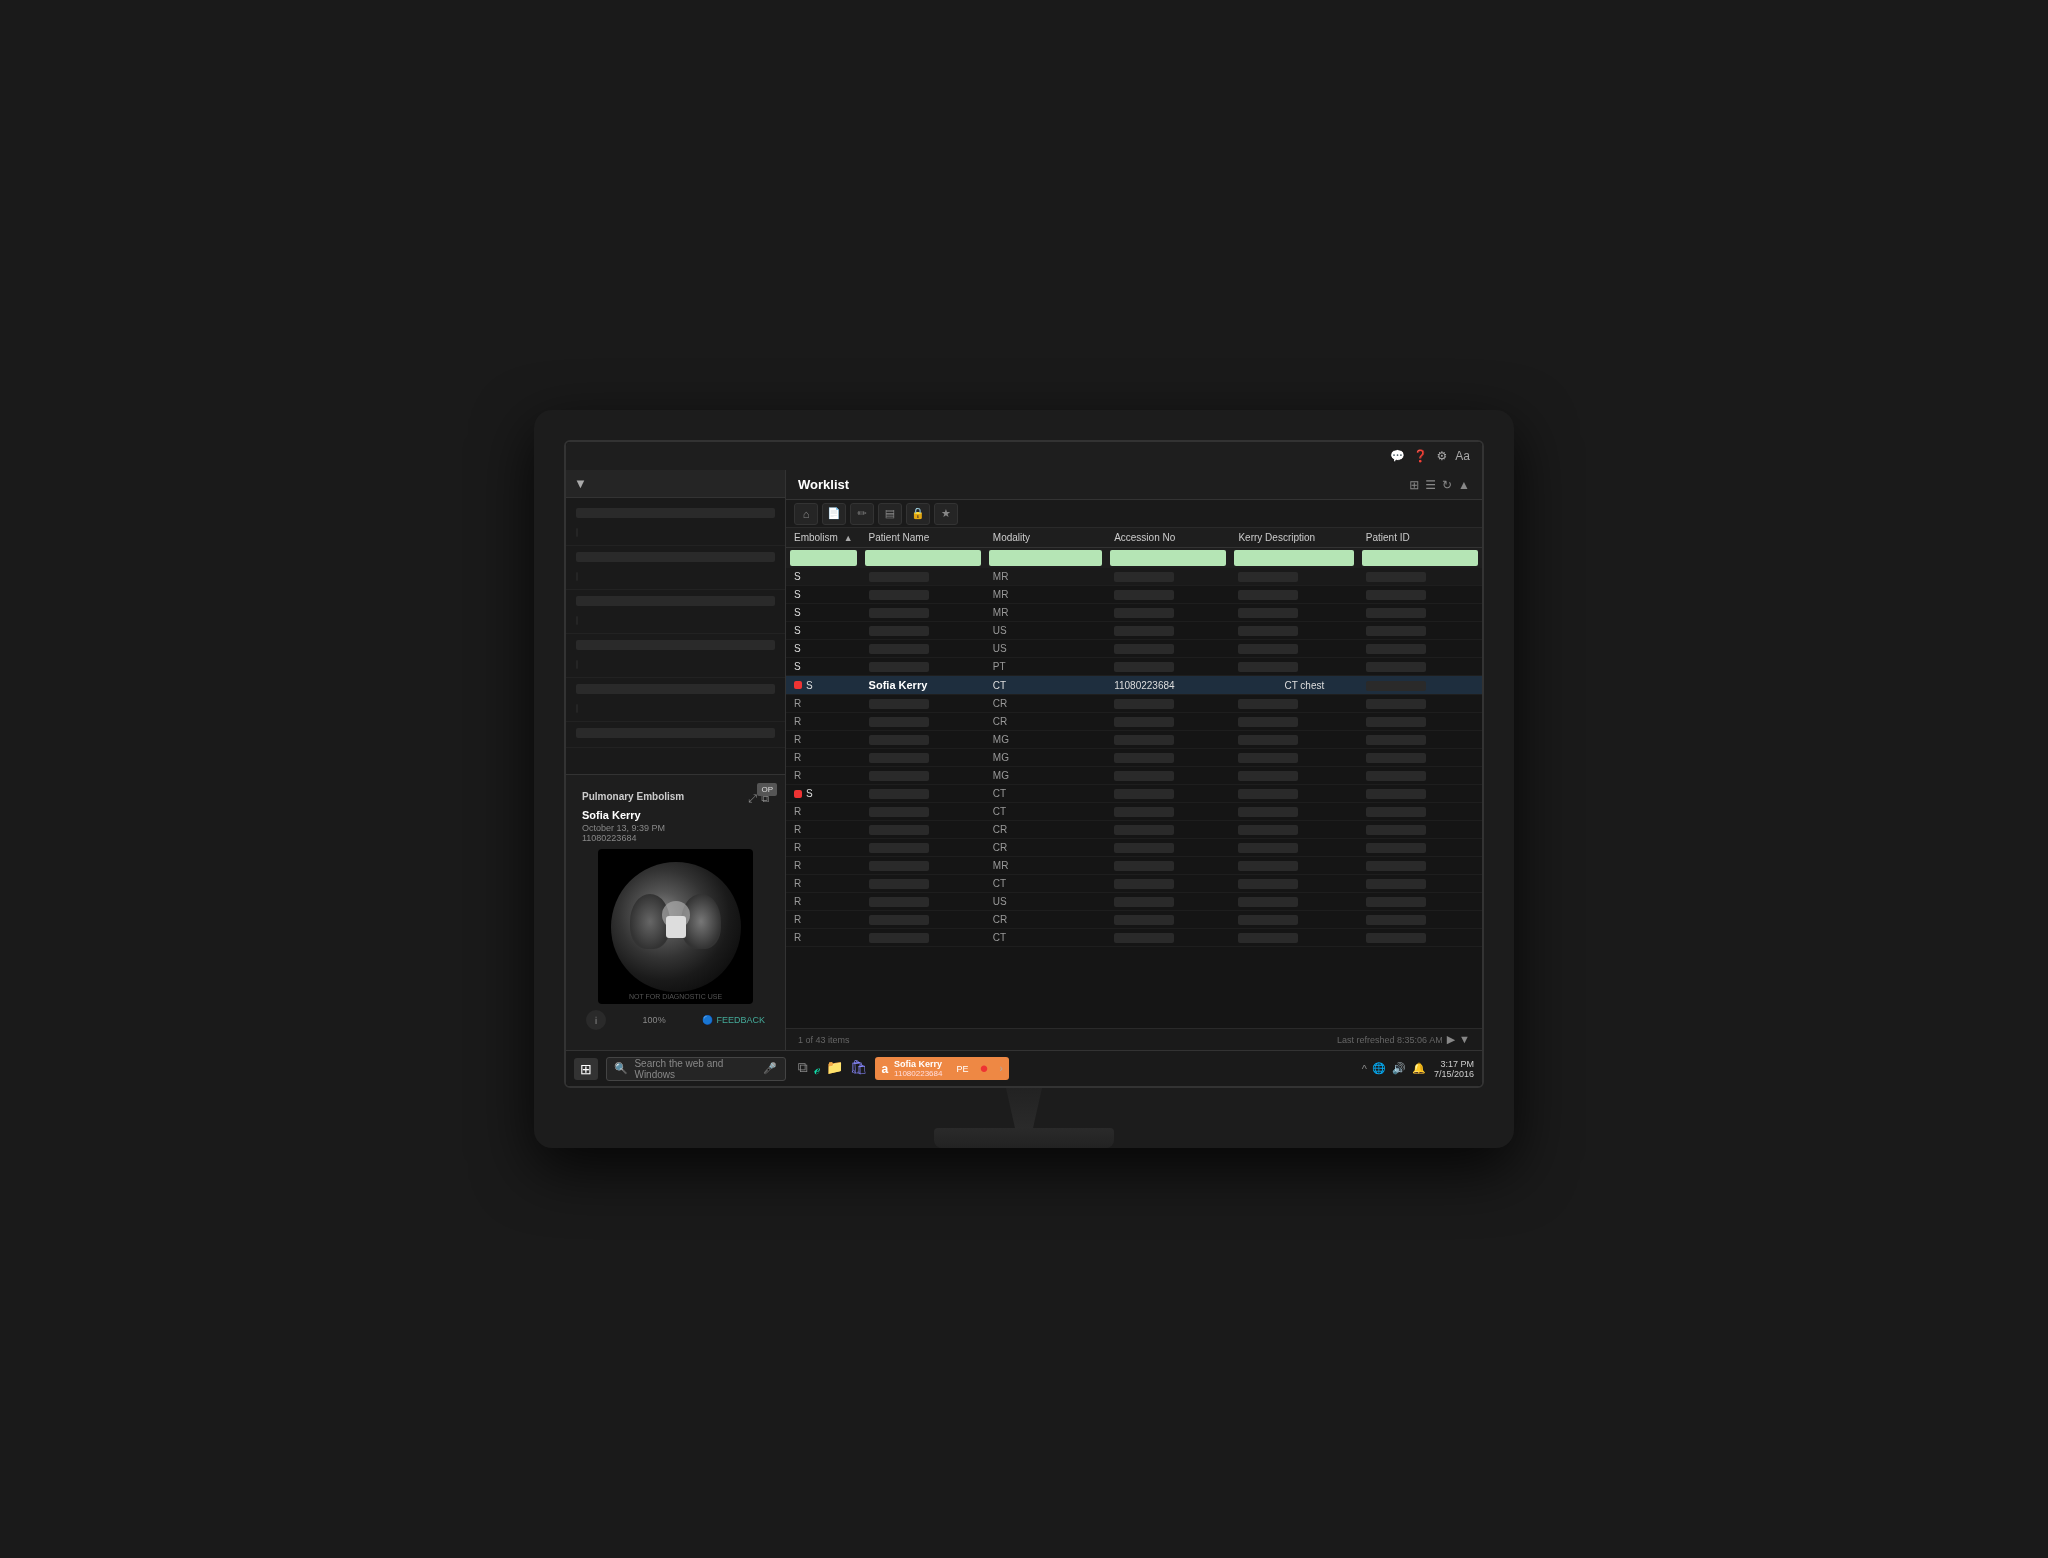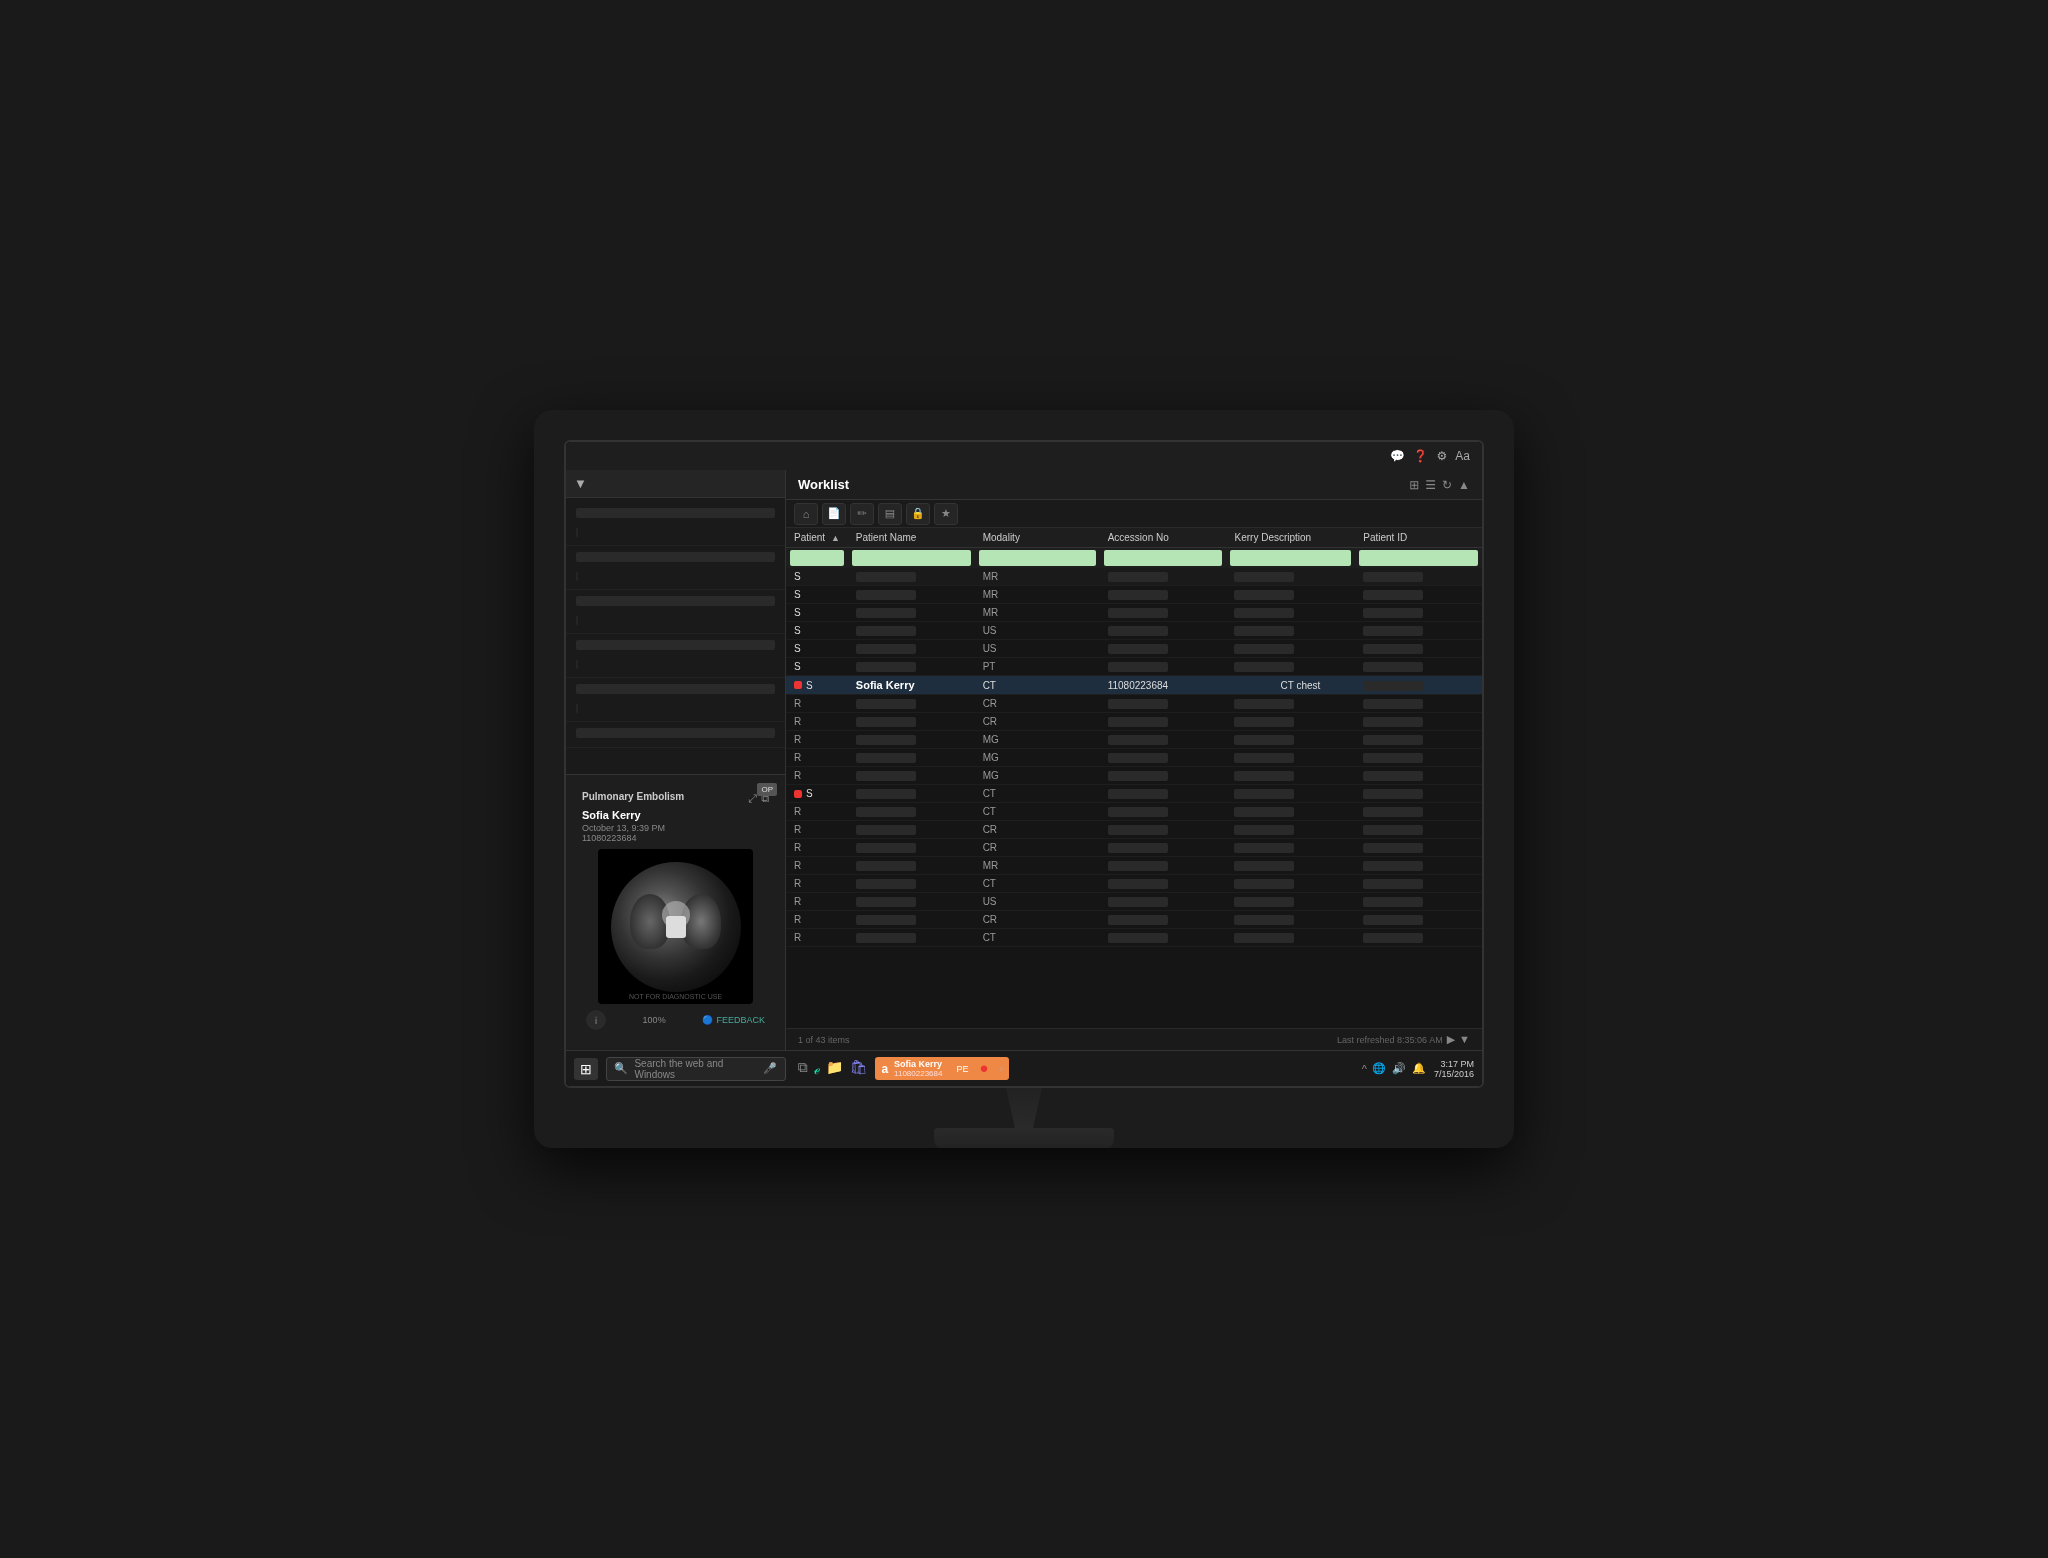--- a/index.html
+++ b/index.html
@@ -710,21 +710,21 @@
           <div class="toolbar-btn">▤</div>
           <div class="toolbar-btn">🔒</div>
           <div class="toolbar-btn">★</div>
         </div>
 
         <div class="worklist-table-wrapper">
           <table>
             <thead>
               <tr>
                 <th style="cursor:pointer;">
-                  <span>Patient</span>
+                  <span>Embolism</span>
                   <span class="sort-arrow">▲</span>
                 </th>
                 <th style="cursor:pointer;">Patient Name</th>
                 <th style="cursor:pointer;">Modality</th>
                 <th style="cursor:pointer;">Accession No</th>
                 <th style="cursor:pointer;">Kerry Description</th>
                 <th style="cursor:pointer;">Patient ID</th>
               </tr>
 
               <tr class="filter-row">

